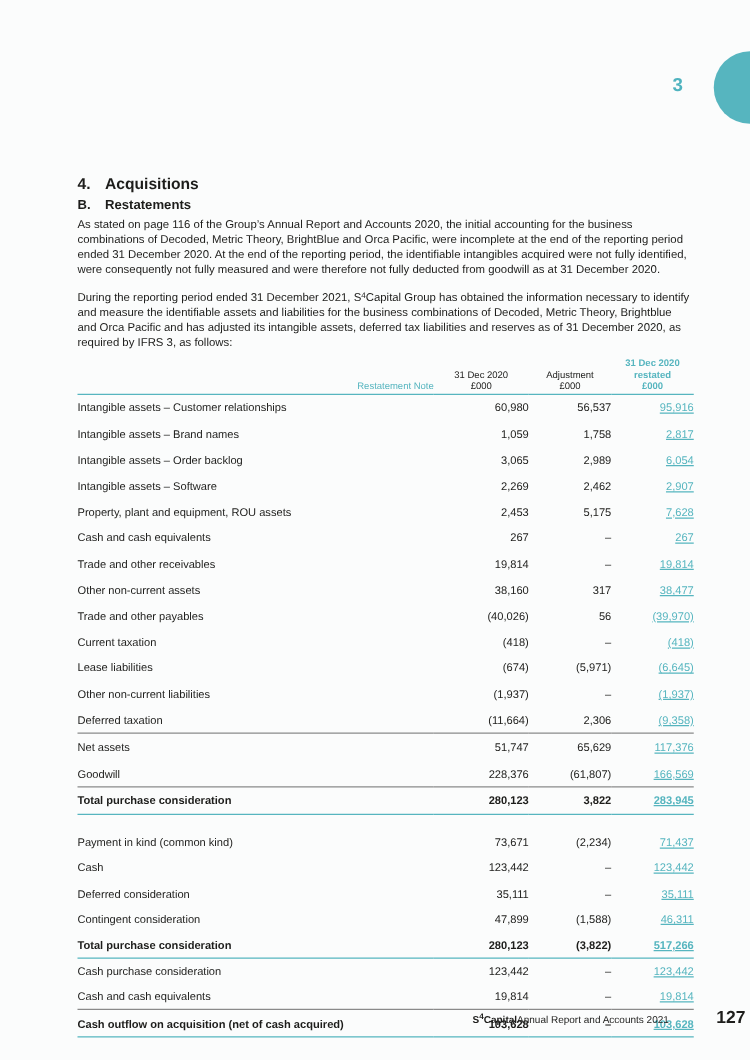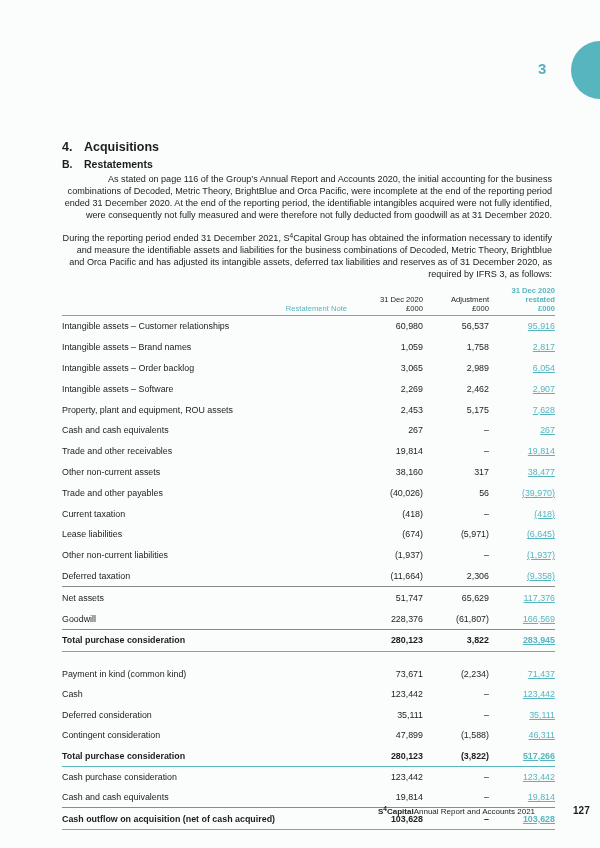--- a/index.html
+++ b/index.html
@@ -9,45 +9,45 @@
   }
   .section-num {
     position:absolute; left:538px; top:60px; font-size:15px; font-weight:bold; color:#4fb3bf;
   }
   .circle {
     position:absolute; left:571px; top:41px; width:58px; height:58px; border-radius:50%; background:#56b5bf;
   }
   .h1 { position:absolute; left:62px; top:140px; font-size:12.5px; font-weight:bold; display:flex; }
   .h2 { position:absolute; left:62px; top:158px; font-size:10.5px; font-weight:bold; display:flex; }
   .h1 .n, .h2 .n { width:22px; display:inline-block; }
-  .para { position:absolute; left:62px; width:490px; font-size:9.1px; line-height:12.1px;text-align:right; }
+  .para { position:absolute; left:62px; width:490px; font-size:9.1px; line-height:12.1px; }
   .p1 { top:173px; }
   .p2 { top:232px; }
   sup { font-size:6.5px; vertical-align:3px; line-height:0; }
   table {
     position:absolute; left:62px; top:286px; width:493px; border-collapse:collapse; font-size:8.9px;
   }
   td, th { padding:0; height:20.8px; }
-  th { font-weight:normal; vertical-align:bottom; text-align:right; font-size:7.6px; line-height:9px; height:24px; padding-bottom:2px; }
+  th { font-weight:normal; vertical-align:bottom; font-size:7.6px; line-height:9px; height:24px; padding-bottom:2px; }
   th.lbl { text-align:right; color:#56b5bf; font-weight:normal; }
   th.rest { color:#56b5bf; font-weight:bold; }
   tr.hdr th { border-bottom:1.4px solid #56b5bf; }
   td.num { text-align:right; }
   td.c1 { width:76px; }
   td.c2 { width:66px; }
   td.c3 { width:66px; color:#56b5bf;text-decoration:underline; }
   th.c1 { width:76px; } th.c2 { width:66px; } th.c3 { width:66px; }
   tr.bold td { font-weight:bold; }
   tr.gray-top td { border-top:1px solid #8a8a8a; }
   tr.teal-bottom td { border-bottom:1.4px solid #56b5bf; }
   tr.gap td { height:12px; }
   tr.r2 td { height:20.4px; }
   .footer { position:absolute; left:378px; top:805px; font-size:8px; display:flex; align-items:baseline; }
   .footer .brand { font-weight:bold; }
-  .footer .pn { margin-left:38px; font-weight:bold; font-size:10px; }
+  .footer .pn { margin-left:38px; font-weight:bold; font-size:14px; }
 </style>
 </head>
 <body>
 
 <div class="circle"></div>
 <div class="section-num">3</div>
 
 <div class="h1">
   <span class="n">4.</span>
   <span>Acquisitions</span>

